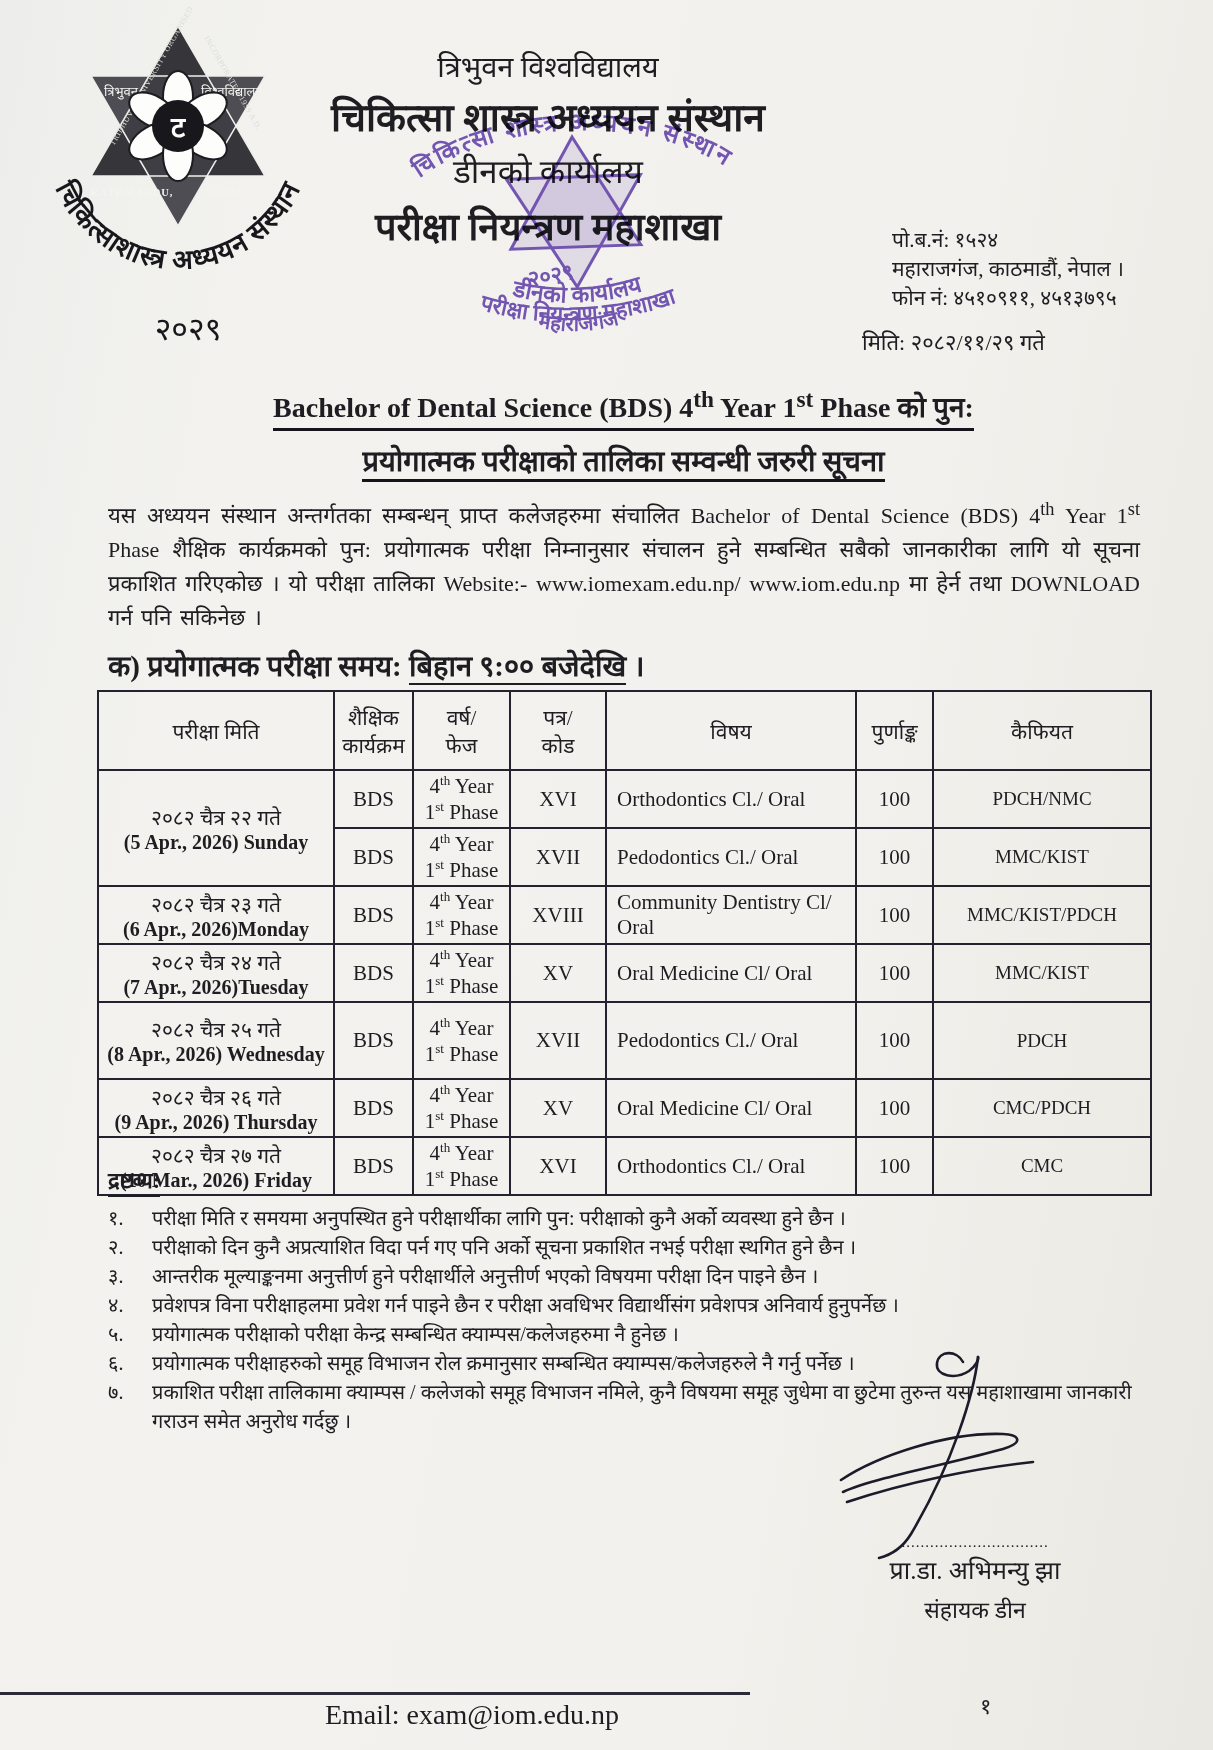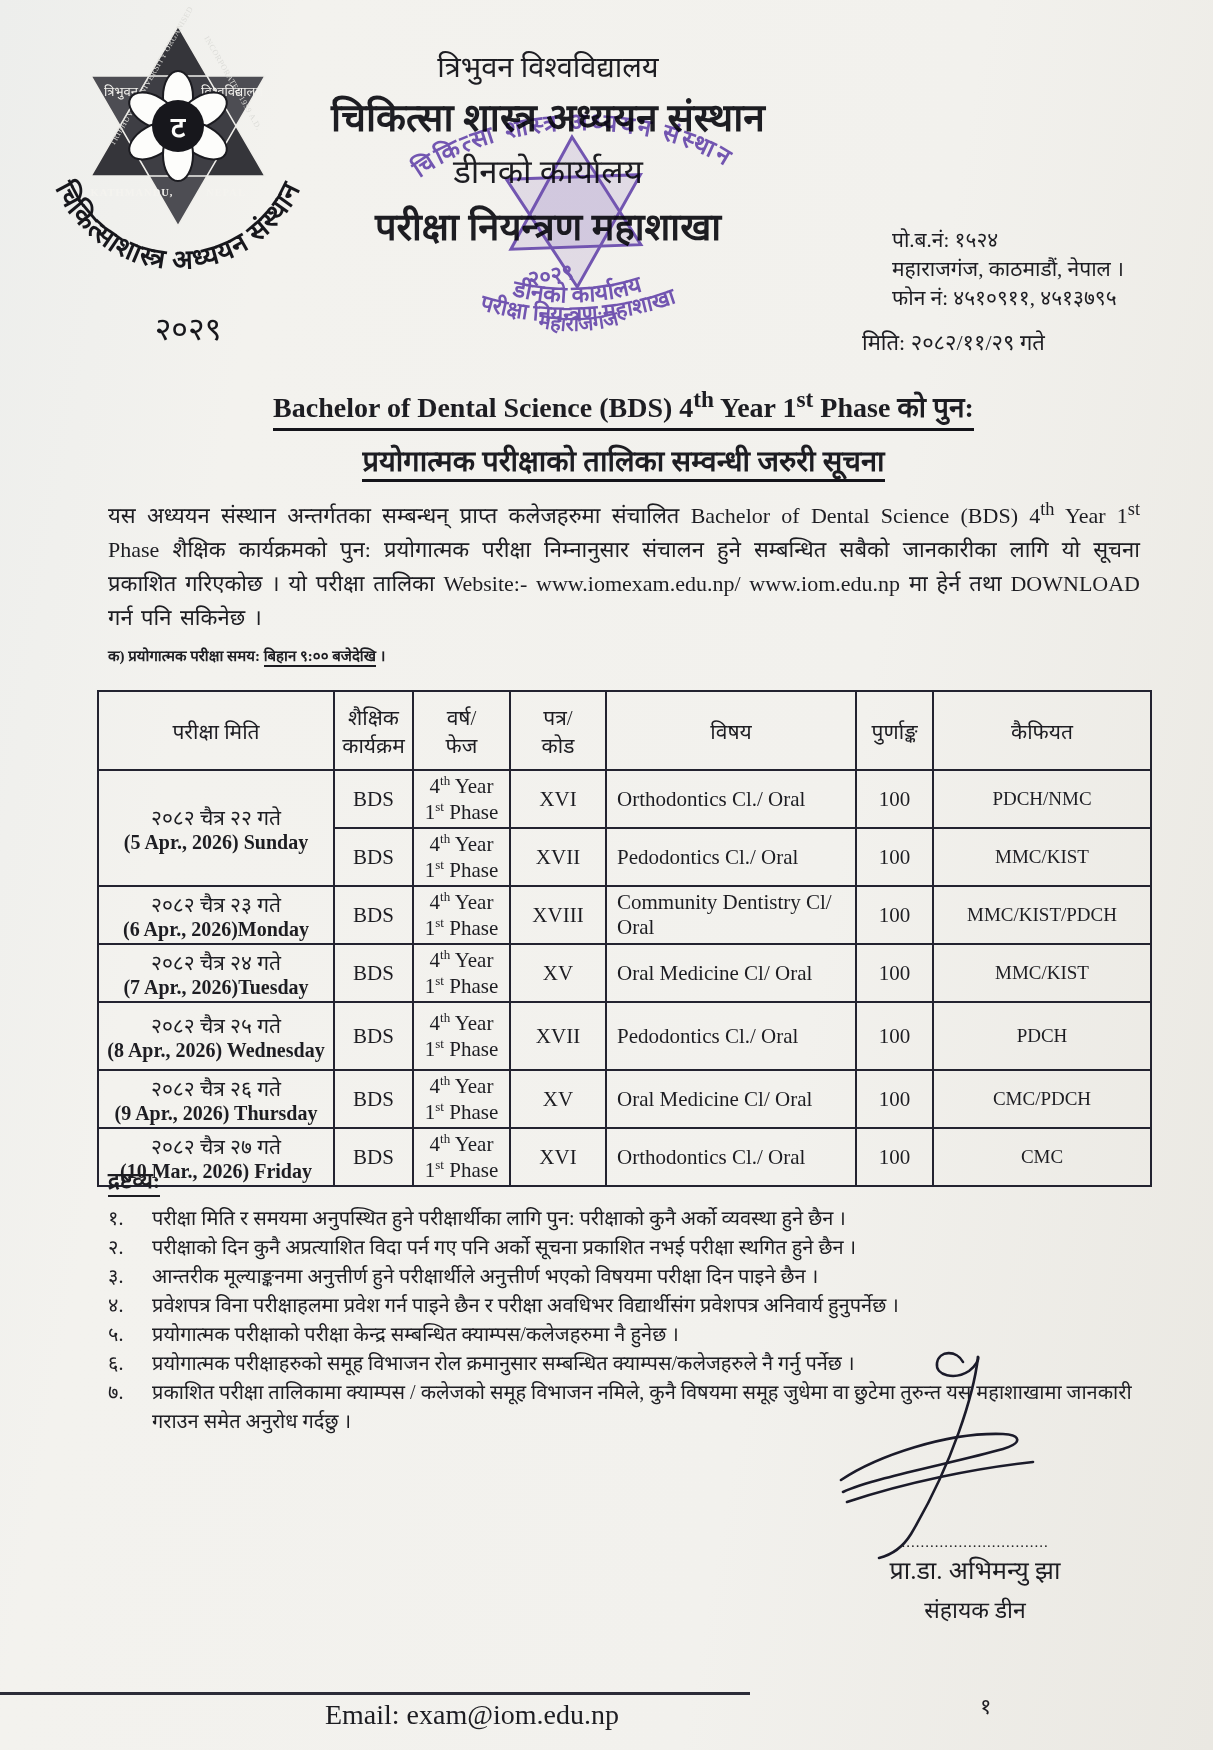--- a/index.html
+++ b/index.html
@@ -19,21 +19,21 @@
   .stamp-svg { position:absolute; left:345px; top:72px; opacity:.82; mix-blend-mode:multiply; transform:rotate(-2deg); }
   .contact { position:absolute; left:862px; top:226px; font-size:21px; line-height:29px; }
   .contact .indent { padding-left:30px; }
   .contact .date-line { margin-top:15px; font-size:22px; }
   
   .title { position:absolute; left:97px; top:386px; width:1053px; text-align:center; font-weight:bold; }
   .title .t1 { display:inline-block; font-size:28px; border-bottom:3px solid #14141a; padding-bottom:3px; }
   .title .t2 { display:inline-block; font-size:29px; border-bottom:3px solid #14141a; margin-top:9px; }
   
   .intro { position:absolute; left:108px; top:492px; width:1032px; font-size:22px; line-height:34px; text-align:justify; word-spacing:3px; }
-  .time-note { position:absolute; left:108px; top:645px; font-size:15px; font-weight:bold; }
+  .time-note { position:absolute; left:108px; top:645px; font-size:29px; font-weight:bold; }
   .time-note .u { border-bottom:2px solid #1d1d22; padding-bottom:1px; }
   
   table.sched { position:absolute; left:97px; top:690px; width:1053px; border-collapse:collapse; table-layout:fixed; }
   .sched th, .sched td { border:2px solid #232330; padding:2px 6px; text-align:center; vertical-align:middle; font-weight:normal; }
   .sched th { font-size:21px; }
   .sched td { font-size:21px; }
   .sched .d-np { font-size:21px; }
   .sched .d-en { font-size:20px; font-weight:bold; font-family:"Liberation Serif","DejaVu Serif",serif; }
   .sched .subj { text-align:left; padding-left:10px; }
   .sched .rem { font-size:19px; }
@@ -238,21 +238,21 @@
       <td>BDS</td>
       <td>
             <div><span>4</span><sup>th</sup><span> Year</span></div>
             <div><span>1</span><sup>st</sup><span> Phase</span></div>
           </td>
       <td>XV</td>
       <td class="subj">Oral Medicine Cl/ Oral</td>
       <td>100</td>
       <td class="rem">MMC/KIST</td>
     </tr>
-    <tr style="height:68px">
+    <tr style="height:77px">
       <td>
             <div class="d-np">२०८२ चैत्र २५ गते</div>
             <div class="d-en">(8 Apr., 2026) Wednesday</div>
           </td>
       <td>BDS</td>
       <td>
             <div><span>4</span><sup>th</sup><span> Year</span></div>
             <div><span>1</span><sup>st</sup><span> Phase</span></div>
           </td>
       <td>XVII</td>

